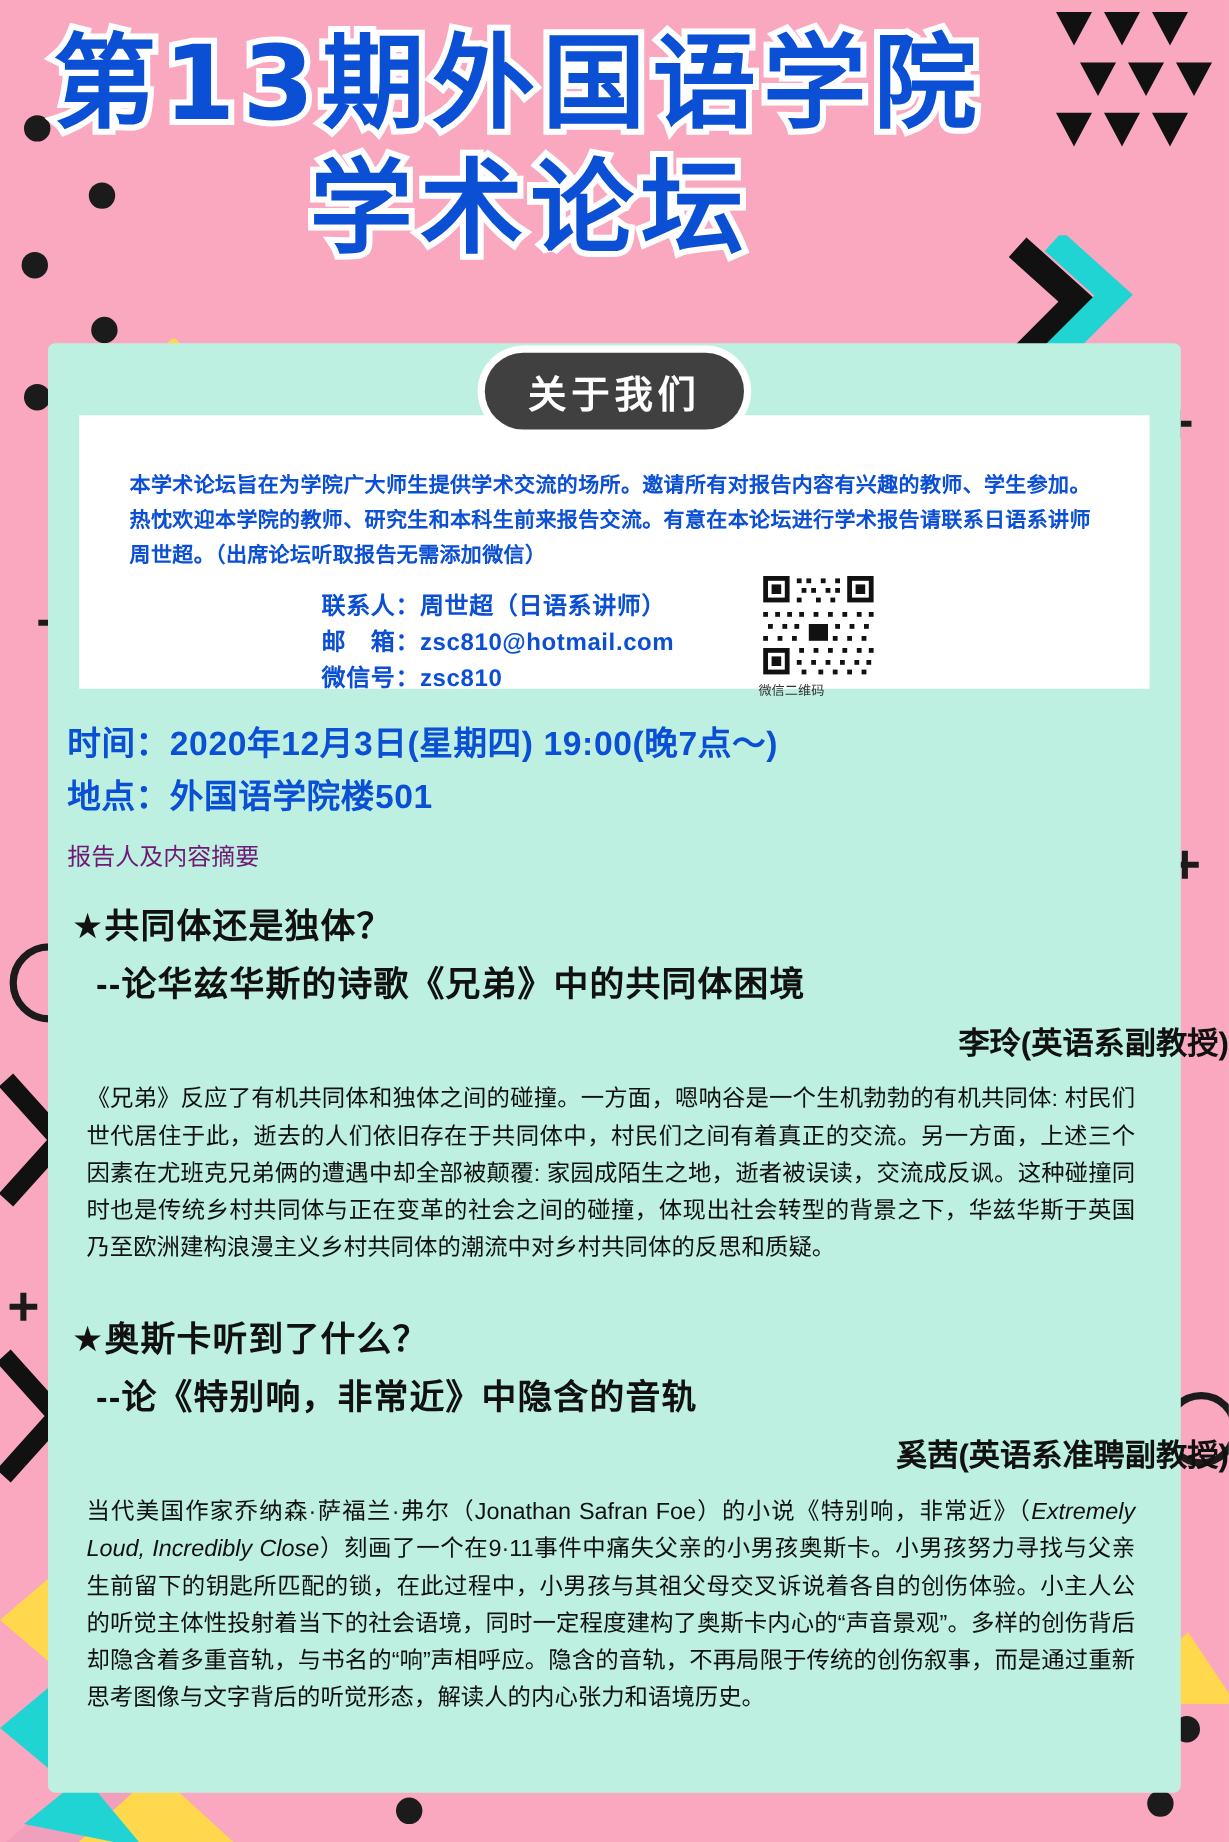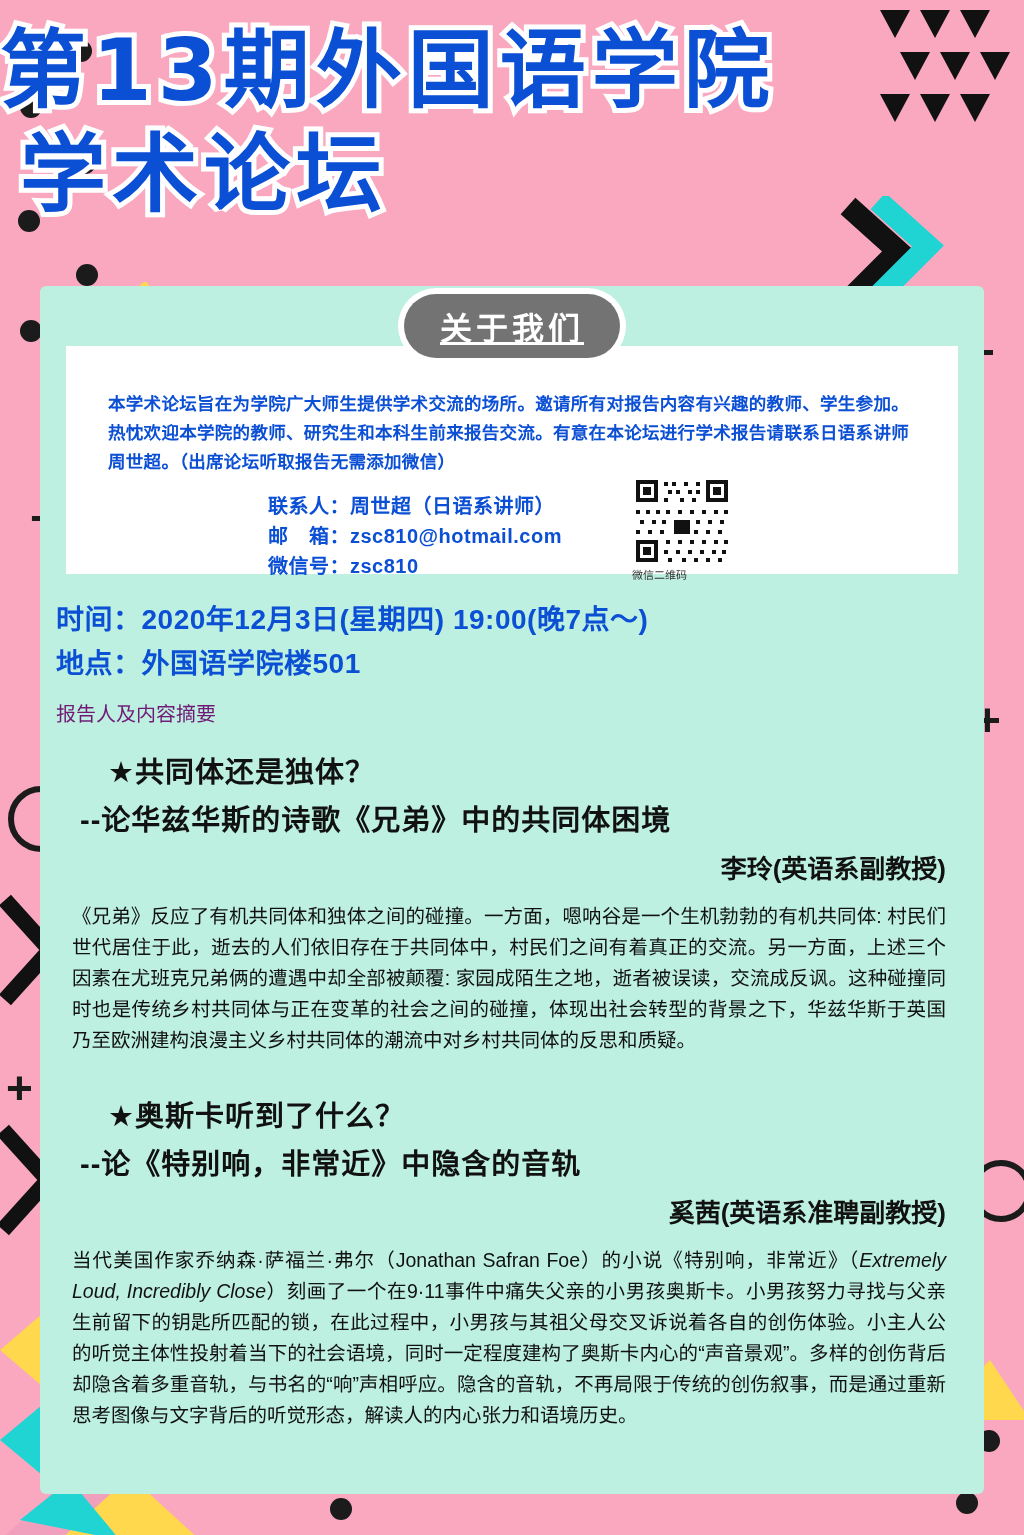--- a/index.html
+++ b/index.html
@@ -19,37 +19,36 @@
   
   .mint{
     position:absolute;left:40px;top:286px;width:944px;height:1208px;
     background:#bdf0e0;border-radius:6px;
   }
   .whitecard{
     position:absolute;left:66px;top:346px;width:892px;height:228px;
     background:#ffffff;
   }
   
-  .title-wrap{position:absolute;left:0;top:18px;width:840px;text-align:left;}
+  .title-wrap{position:absolute;left:12px;top:18px;width:840px;text-align:center;}
   .title-line{
     font-family:"DejaVu Sans","Liberation Sans",sans-serif;
     font-weight:bold;color:#0b4fd4;letter-spacing:6px;
     -webkit-text-stroke:10px #ffffff;paint-order:stroke fill;
     text-shadow:0 0 0 #fff;
   }
   .t1{font-size:86px;line-height:104px;}
   .t2{font-size:86px;line-height:104px;padding-left:20px;}
 
   .about-pill{
     position:absolute;left:50%;transform:translateX(-50%);top:294px;
-    width:216px;height:64px;border-radius:34px;background:#737373;
+    width:216px;height:64px;border-radius:34px;background:#404040;
     color:#ffffff;font-size:32px;font-weight:bold;letter-spacing:4px;
     display:flex;align-items:center;justify-content:center;
     box-shadow:0 0 0 6px #ffffff;
-    text-decoration:underline;
   }
   .about-body{
     position:absolute;left:108px;top:390px;width:818px;
     color:#0b4fd4;font-weight:bold;font-size:17.5px;line-height:29px;
     letter-spacing:.3px;
   }
   .contact{
     position:absolute;left:268px;top:491px;color:#0b4fd4;font-weight:bold;
     font-size:20px;line-height:30px;letter-spacing:.5px;
   }
@@ -61,27 +60,27 @@
 
   .meta{
     position:absolute;left:56px;top:598px;color:#0b4fd4;font-weight:bold;
     font-size:28px;line-height:44px;letter-spacing:.5px;
   }
   .section-head{
     position:absolute;left:56px;top:698px;color:#701a75;font-weight:normal;font-size:20px;
   }
   .talk{position:absolute;left:0;width:1024px;}
   .talk .h1{
-    color:#111;font-weight:bold;font-size:29px;letter-spacing:1px;padding-left:108px;
+    color:#111;font-weight:bold;font-size:29px;letter-spacing:1px;padding-left:60px;
   }
   .talk .h2{
     color:#111;font-weight:bold;font-size:29px;letter-spacing:1px;padding-left:80px;margin-top:6px;
   }
   .talk .who{
-    color:#111;font-weight:bold;font-size:26px;text-align:right;padding-right:78px;margin-top:10px;
+    color:#111;font-weight:bold;font-size:26px;text-align:right;margin-top:10px;
   }
   .talk .abs{
     margin-top:16px;padding:0 78px 0 72px;color:#111;font-size:19.5px;line-height:31px;
     text-align:justify;
   }
   .talk .abs i{font-style:italic;}
   #t1{top:748px;}
   #t2{top:1092px;}
 </style>
 </head>

